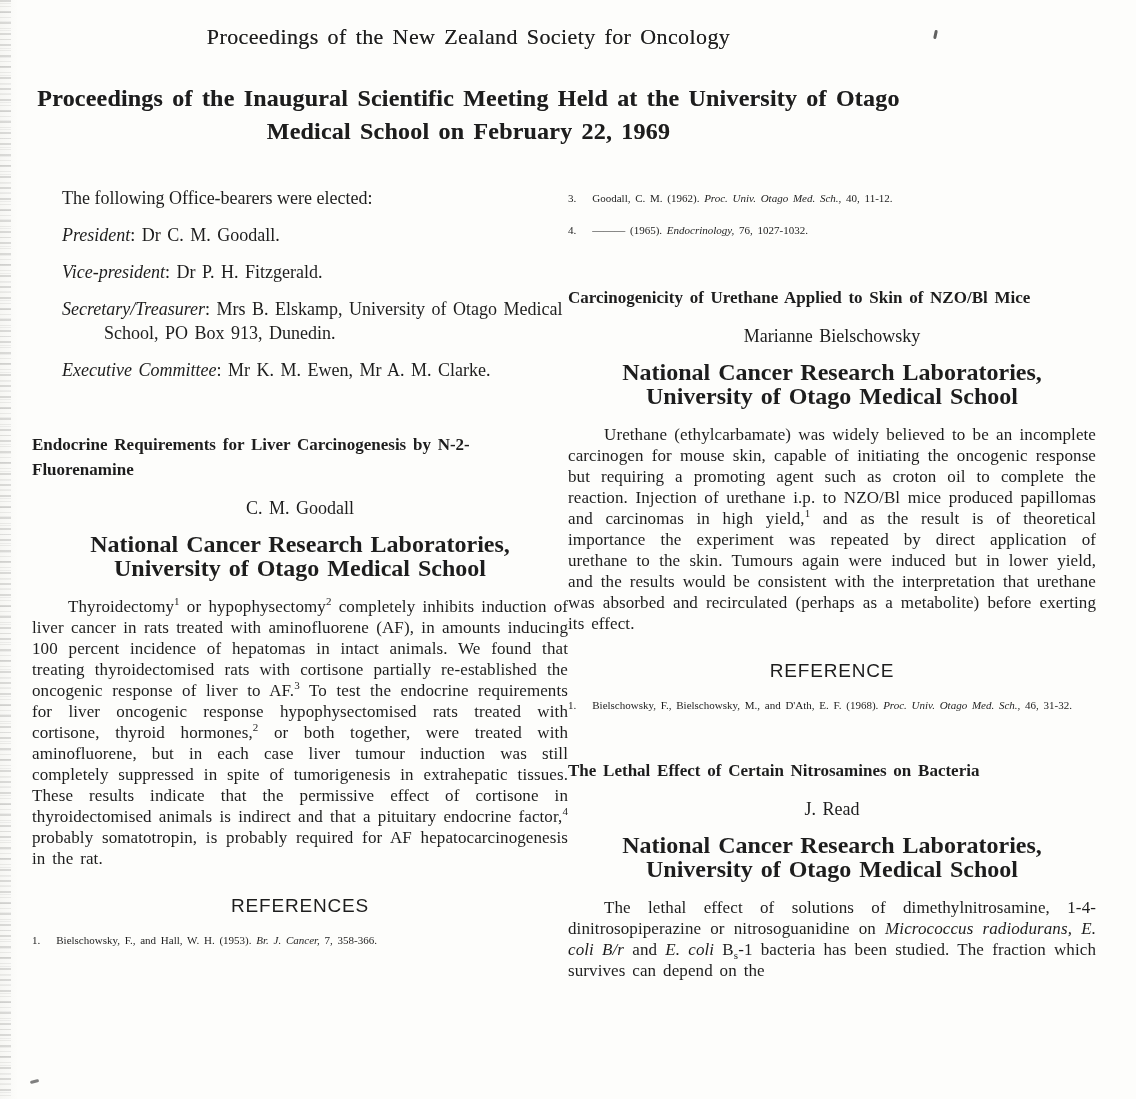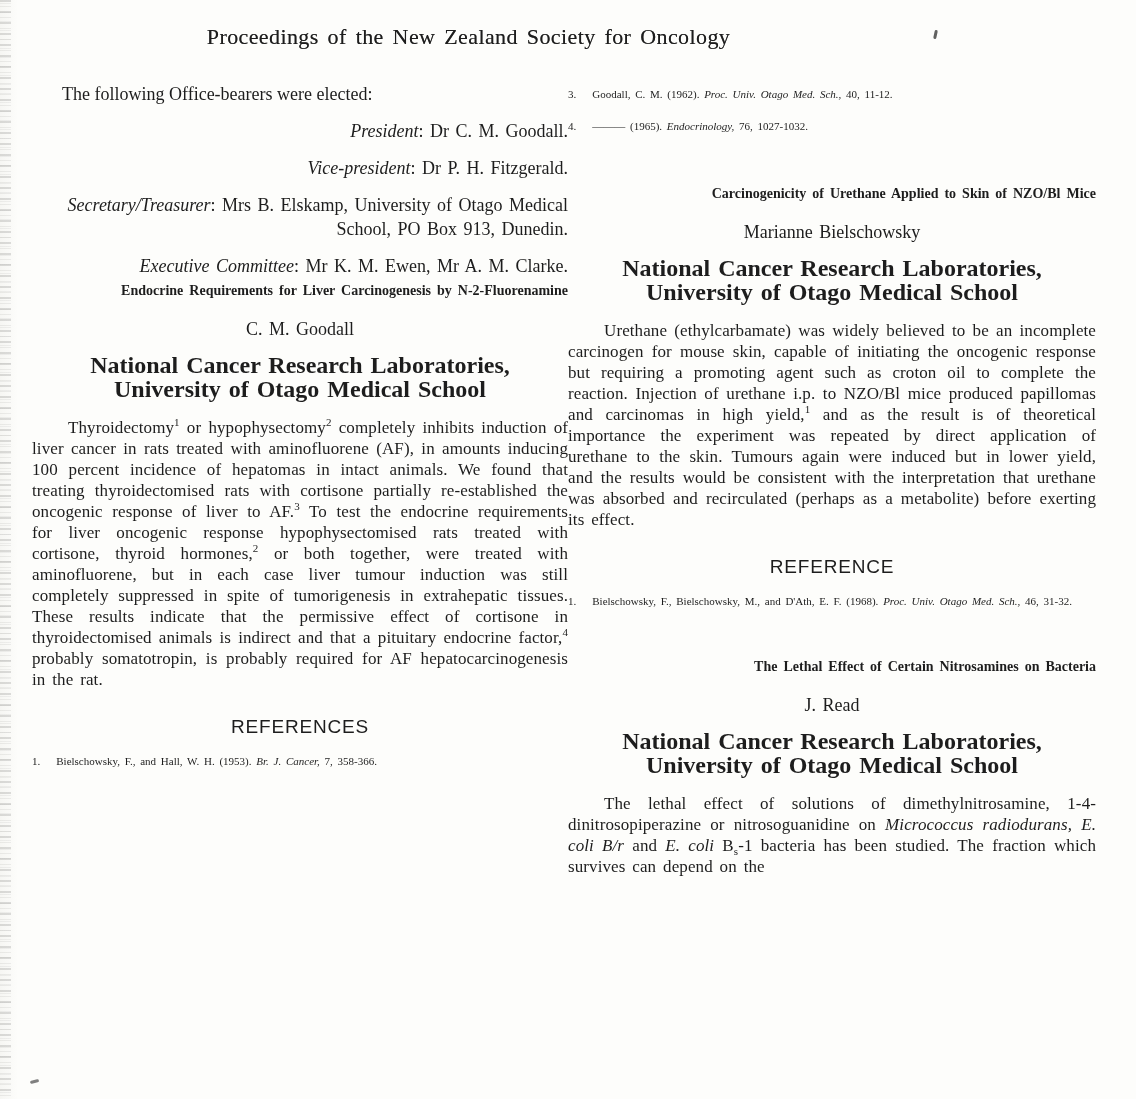--- a/index.html
+++ b/index.html
@@ -76,28 +76,27 @@
   .col-left  { width: 536px; flex: none; }
   .col-right { width: 528px; flex: none; }
 
   .officers { font-size: 18px; line-height: 24px; }
   .officers-intro { margin: 0 0 6px 30px; }
   .officer {
     margin: 13px 0 0 0;
     padding-left: 72px;
     text-indent: -42px;
     word-spacing: 2px;
-    text-align: right;
   }
   .officer .role { font-style: italic; }
 
   .article-title {
-    font-size: 14px;
+    font-size: 17px;
     font-weight: bold;
-    text-align: right;
+    text-align: left;
     line-height: 25px;
     word-spacing: 2.5px;
     margin: 0 0 16px 0;
   }
   .article-author {
     font-size: 18px;
     text-align: center;
     margin: 0 0 13px 0;
     word-spacing: 2px;
   }
@@ -133,35 +132,36 @@
     text-align: justify;
     word-spacing: 2px;
     padding-left: 82px;
     text-indent: -82px;
     margin: 0 0 11px 0;
   }
   .ref .ref-num { margin-right: 16px; }
   sup { font-size: 11px; line-height: 0; vertical-align: super; }
   sub { font-size: 11px; line-height: 0; vertical-align: sub; }
 
-  .article-1 { }
+  .article-1 { margin-top: 50px; }
   .article-2 { margin-top: 44px; }
   .article-3 { margin-top: 42px; }
   .refs-continued { margin-top: 2px; }
 </style>
 </head>
 <body>
 
 <div class="page">
   <div class="scan-edge"></div>
   <div class="speck-quote"></div>
   <div class="speck-dash"></div>
 
   <header>
     <h1 class="journal-title">Proceedings of the New Zealand Society for Oncology</h1>
+    <h2 class="meeting-title">Proceedings of the Inaugural Scientific Meeting Held at the University of Otago Medical School on February 22, 1969</h2>
   </header>
 
   <div class="columns">
 
     <section class="col col-left">
 
       <div class="officers">
         <p class="officers-intro">The following Office-bearers were elected:</p>
         <p class="officer"><span class="role">President</span><span>: Dr C. M. Goodall.</span></p>
         <p class="officer"><span class="role">Vice-president</span><span>: Dr P. H. Fitzgerald.</span></p>

